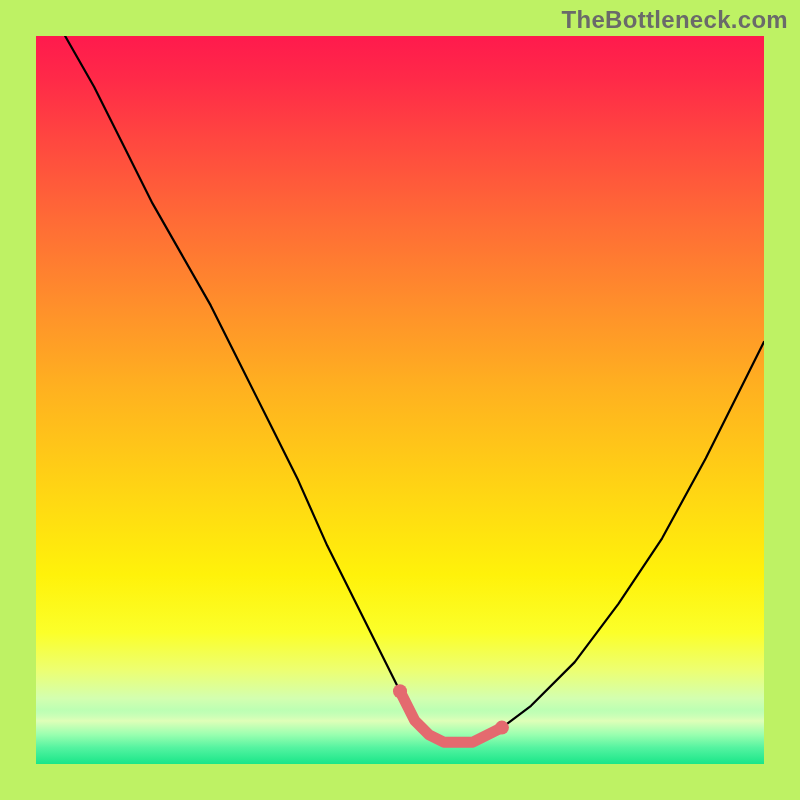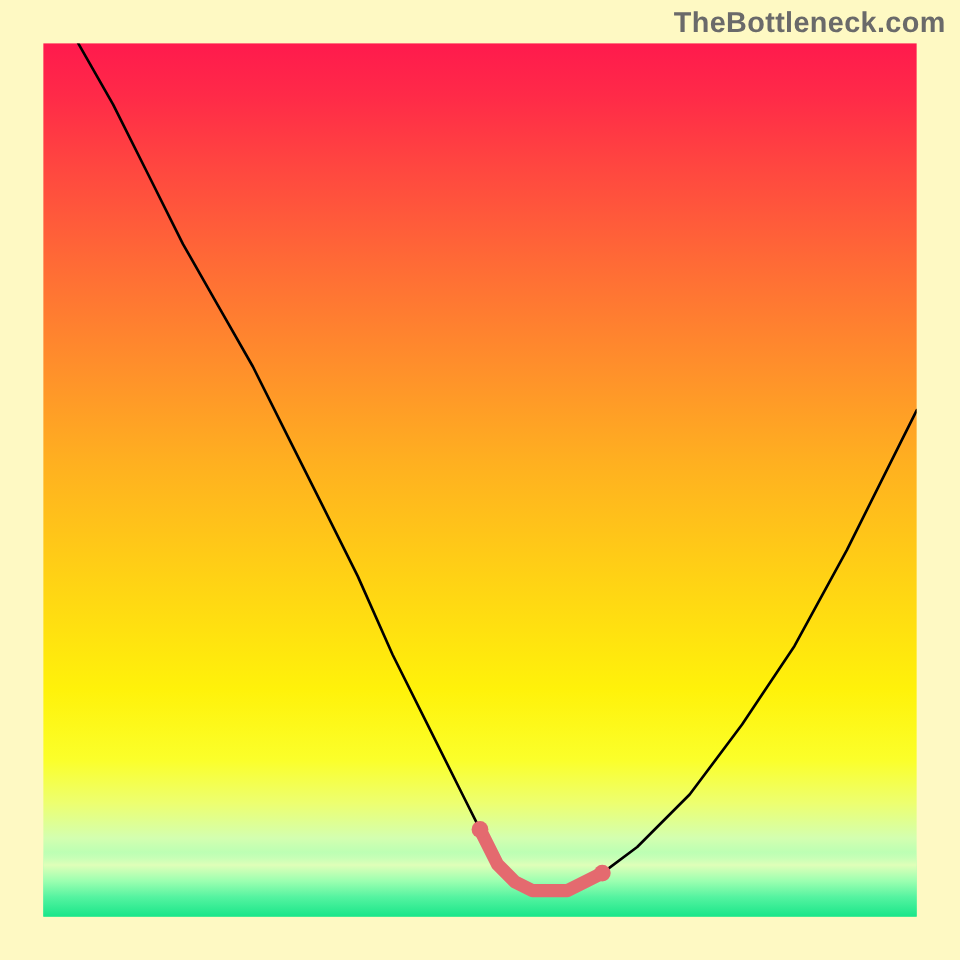--- a/index.html
+++ b/index.html
@@ -8,21 +8,21 @@
     width: 800px;
     height: 800px;
     background: #000;
     overflow: hidden;
     font-family: Arial, Helvetica, sans-serif;
   }
   .frame {
     position: relative;
     width: 800px;
     height: 800px;
-    background: #fef9c3;
+    background: #bef264;
   }
   .watermark {
     position: absolute;
     top: 6px;
     right: 12px;
     color: #6a6a6a;
     font-size: 24px;
     font-weight: 600;
     letter-spacing: 0.3px;
     z-index: 5;

